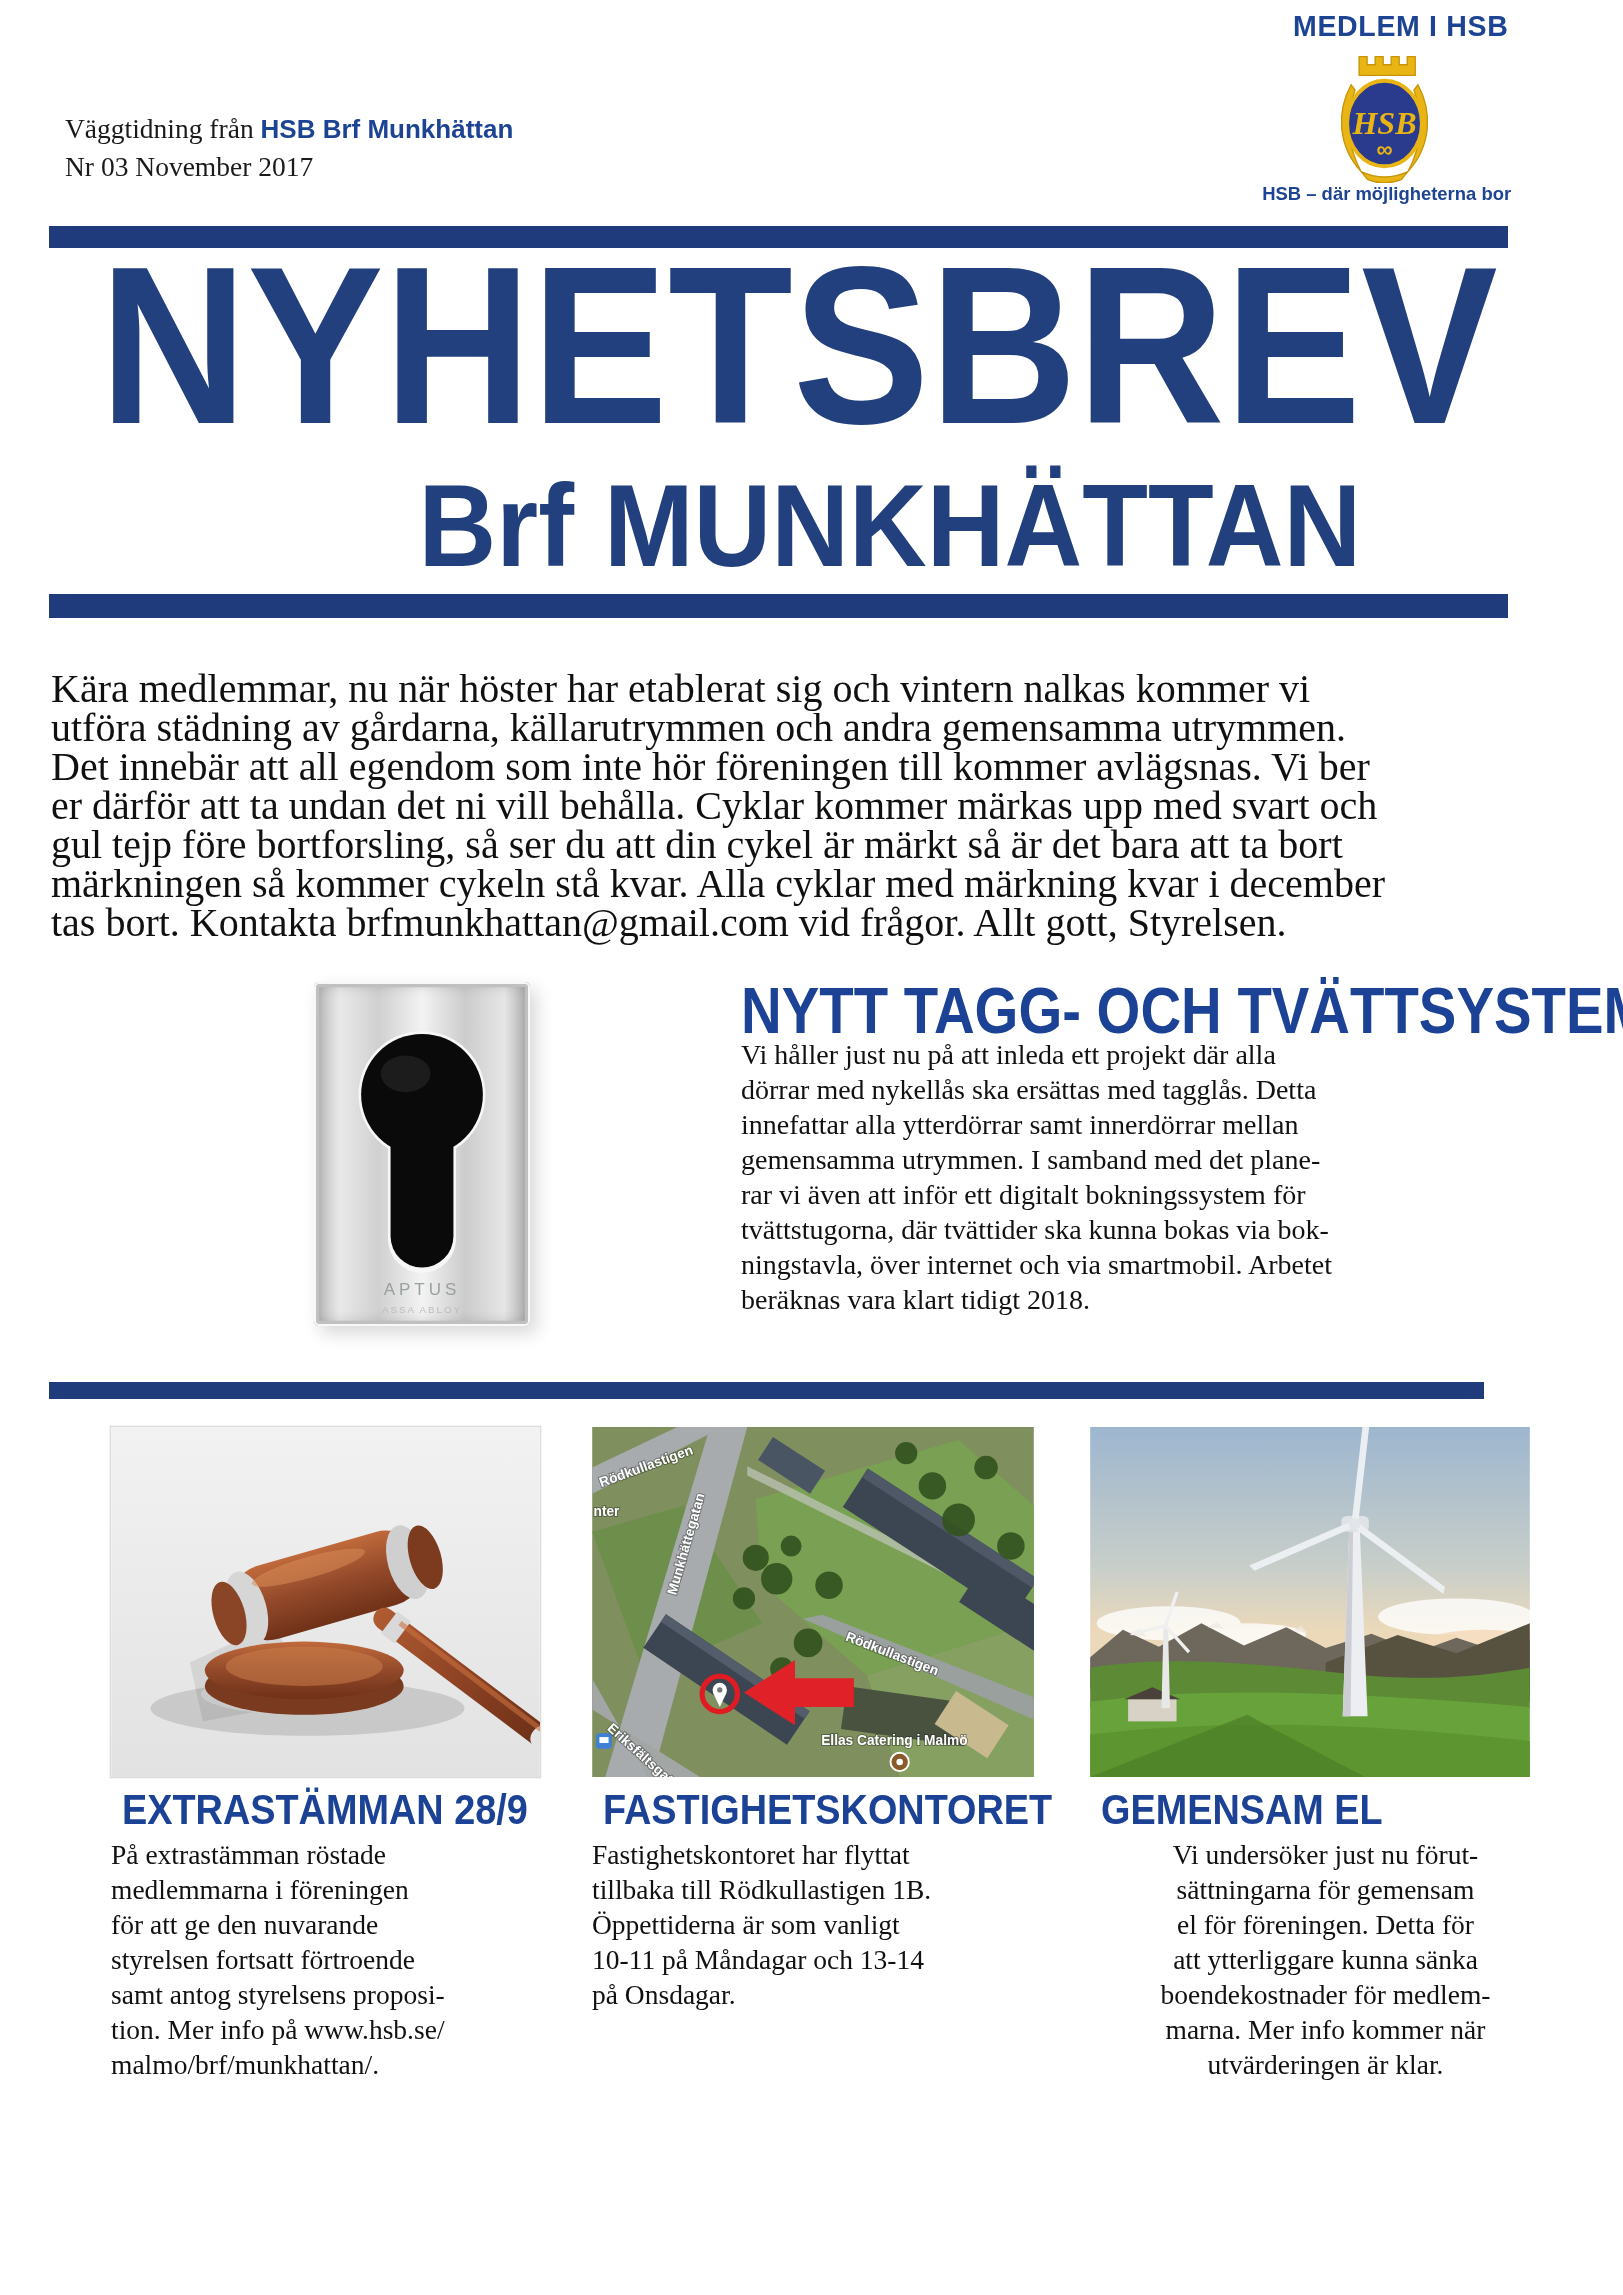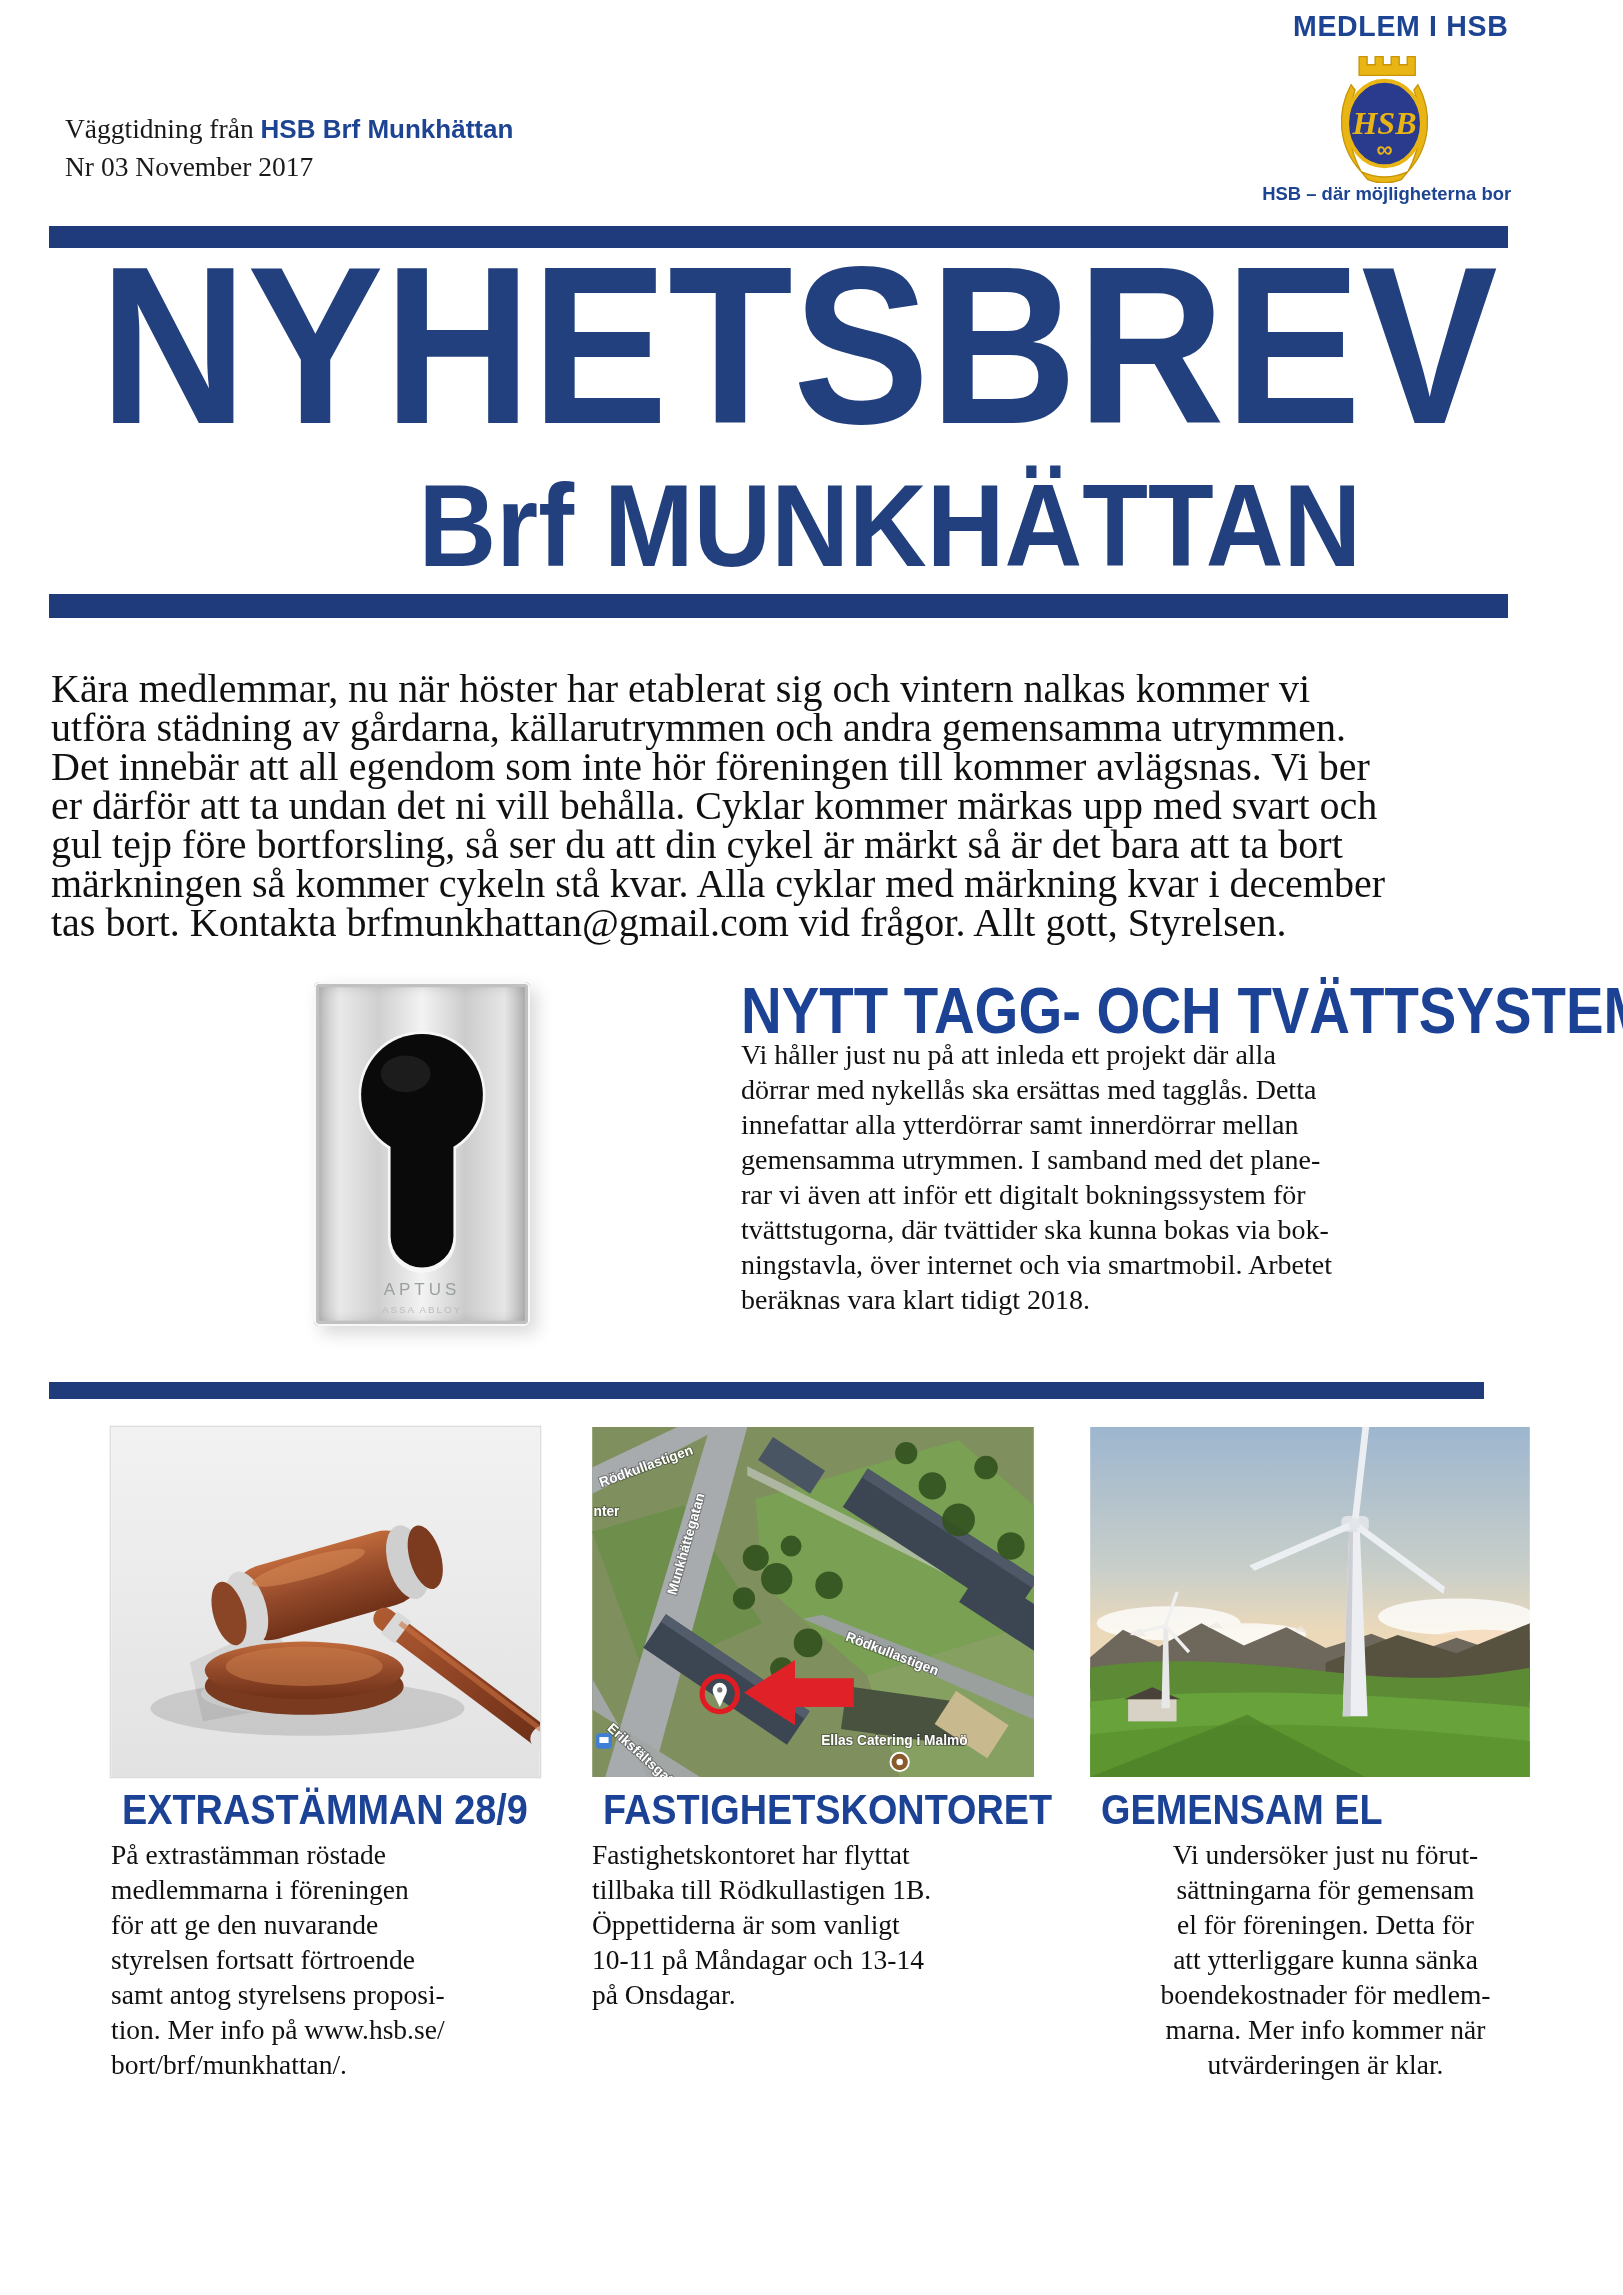--- a/index.html
+++ b/index.html
@@ -283,21 +283,21 @@
   <div class="abs col-h c1"><span class="cond">EXTRASTÄMMAN 28/9</span></div>
   <div class="abs col-h c2"><span class="cond">FASTIGHETSKONTORET</span></div>
   <div class="abs col-h c3"><span class="cond">GEMENSAM EL</span></div>
 
   <div class="abs col-b c1">På extrastämman röstade
 medlemmarna i föreningen
 för att ge den nuvarande
 styrelsen fortsatt förtroende
 samt antog styrelsens proposi-
 tion. Mer info på www.hsb.se/
-bort/brf/munkhattan/.</div>
+malmo/brf/munkhattan/.</div>
   <div class="abs col-b c2">Fastighetskontoret har flyttat
 tillbaka till Rödkullastigen 1B.
 Öppettiderna är som vanligt
 10-11 på Måndagar och 13-14
 på Onsdagar.</div>
   <div class="abs col-b c3">Vi undersöker just nu förut-
 sättningarna för gemensam
 el för föreningen. Detta för
 att ytterliggare kunna sänka
 boendekostnader för medlem-

